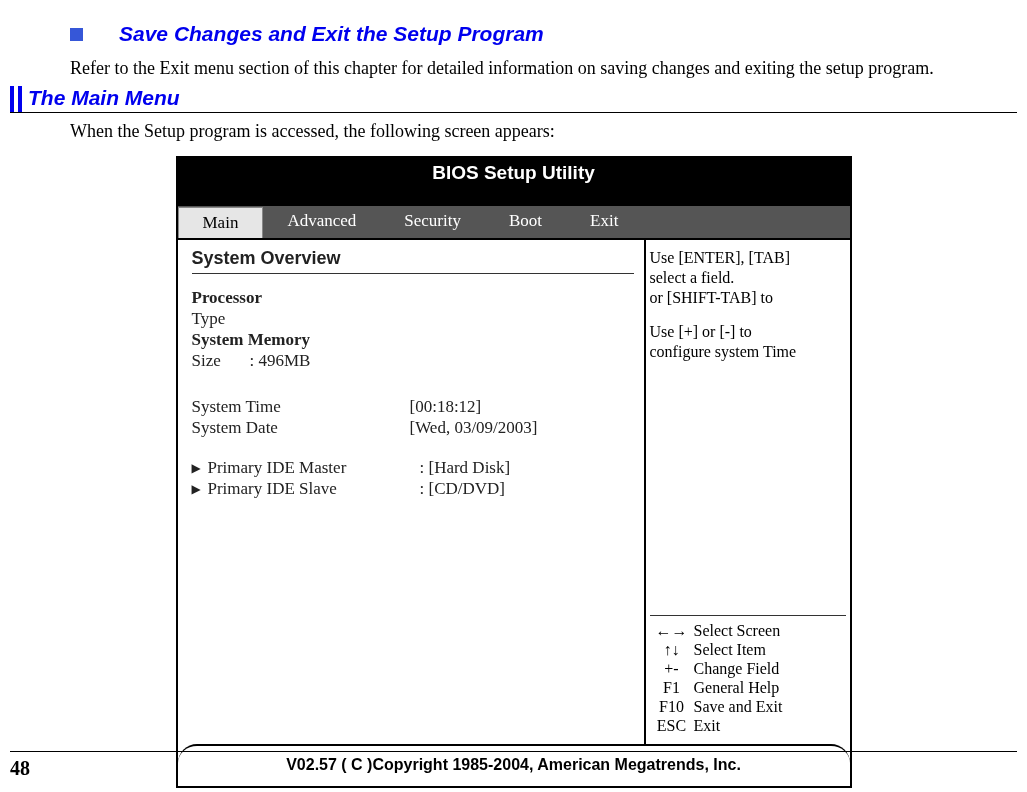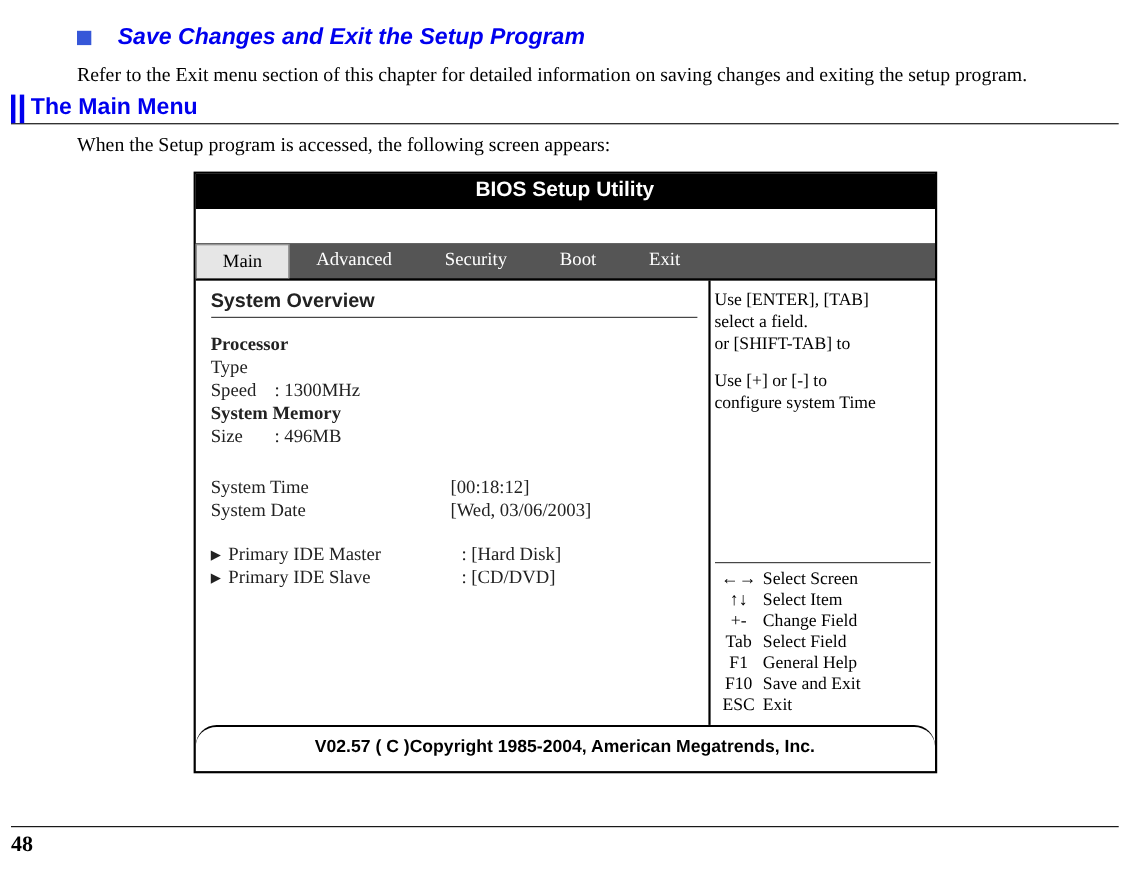--- a/index.html
+++ b/index.html
@@ -12,20 +12,21 @@
       position: relative;
       padding: 22px 10px 0 10px;
       background: #fff;
     }
     .section1 { margin-left: 50px; margin-right: 0; }
     .bullet-heading {
       display: flex;
       align-items: center;
       margin-bottom: 10px;
       margin-left: 10px;
+      gap: 12px;
     }
     .bullet-square {
       width: 13px;
       height: 13px;
       background: #3657d8;
       margin-right: 24px;
     }
     .bullet-heading-text {
       font-family: Arial, Helvetica, sans-serif;
       font-size: 21px;
@@ -49,65 +50,65 @@
     }
     .side-bars { display: flex; }
     .bar { width: 4px; background: #0000ee; }
     .bar + .bar { margin-left: 4px; }
     .section-title {
       font-family: Arial, Helvetica, sans-serif;
       font-size: 21px;
       font-weight: bold;
       color: #0000ee;
       padding: 0 0 2px 6px;
+      font-style: italic;
     }
     .para2 {
       font-family: 'Times New Roman', Times, serif;
       font-size: 18px;
       margin: 8px 0 14px 60px;
     }
     
     .bios-wrap {
       width: 676px;
       margin: 0 auto;
       border: 2px solid #000;
       font-family: 'Times New Roman', Times, serif;
     }
     .bios-title {
       background: #000;
       color: #fff;
       font-family: Arial, Helvetica, sans-serif;
       font-weight: bold;
       font-size: 19px;
       text-align: center;
-      padding: 4px 0 6px 0;
+      padding: 4px 0 22px 0;
     }
     .bios-tabs {
       display: flex;
       border-bottom: 2px solid #000;
       font-family: 'Times New Roman', Times, serif;
       font-size: 17px;
       background: #555;
-      margin-top: 31px;
     }
     .bios-tab {
       padding: 5px 24px;
       color: #fff;
     }
     .bios-tab.active {
       background: #e6e6e6;
       color: #000;
       border-top: 1px solid #888;
       border-left: 1px solid #888;
       border-right: 1px solid #888;
       margin-top: 1px;
     }
     .bios-body {
       display: flex;
-      height: 404px;
+      height: 504px;
     }
     .bios-left {
       flex: 1;
       padding: 8px 10px 8px 14px;
       border-right: 2px solid #000;
       font-size: 17px;
       color: #222;
     }
     .bios-left .overview {
       font-family: Arial, Helvetica, sans-serif;
@@ -192,37 +193,33 @@
     <div class="bios-tab">Exit</div>
   </div>
   <div class="bios-body">
     <div class="bios-left">
       <div class="overview">System Overview</div>
       <hr>
       <div class="proc-label">Processor</div>
       <div class="kv">
         <div class="k">Type</div>
       </div>
-      <div class="kv">
-        <div class="k">Speed</div>
-        <div>: 1300MHz</div>
-      </div>
       <div class="proc-label">System Memory</div>
       <div class="kv">
         <div class="k">Size</div>
         <div>: 496MB</div>
       </div>
       <div style="height:24px;"></div>
       <div class="mid">
         <div class="k">System Time</div>
         <div>[00:18:12]</div>
       </div>
       <div class="mid">
         <div class="k">System Date</div>
-        <div>[Wed, 03/06/2003]</div>
+        <div>[Wed, 03/09/2003]</div>
       </div>
       <div style="height:18px;"></div>
       <div class="ide">
         <div class="tri">▶</div>
         <div class="k">Primary IDE Master</div>
         <div>: [Hard Disk]</div>
       </div>
       <div class="ide">
         <div class="tri">▶</div>
         <div class="k">Primary IDE Slave</div>
@@ -247,24 +244,20 @@
           </div>
         <div class="help-row">
             <div class="sym">↑↓</div>
             <div>Select Item</div>
           </div>
         <div class="help-row">
             <div class="sym">+-</div>
             <div>Change Field</div>
           </div>
         <div class="help-row">
-            <div class="sym">Tab</div>
-            <div>Select Field</div>
-          </div>
-        <div class="help-row">
             <div class="sym">F1</div>
             <div>General Help</div>
           </div>
         <div class="help-row">
             <div class="sym">F10</div>
             <div>Save and Exit</div>
           </div>
         <div class="help-row">
             <div class="sym">ESC</div>
             <div>Exit</div>

